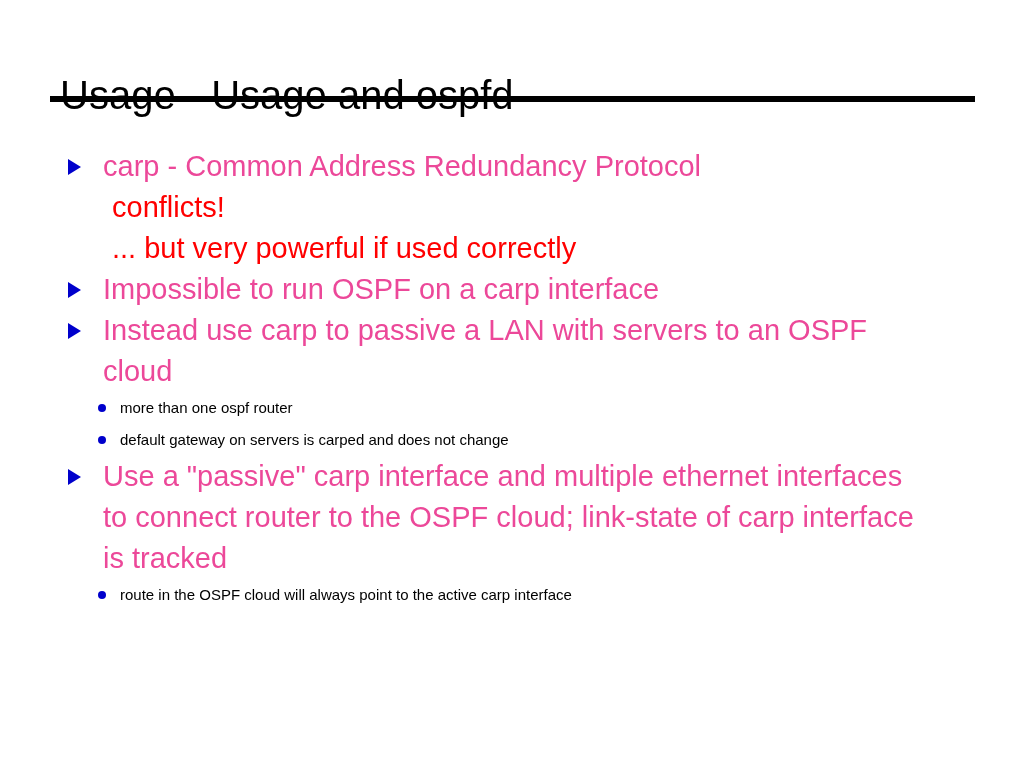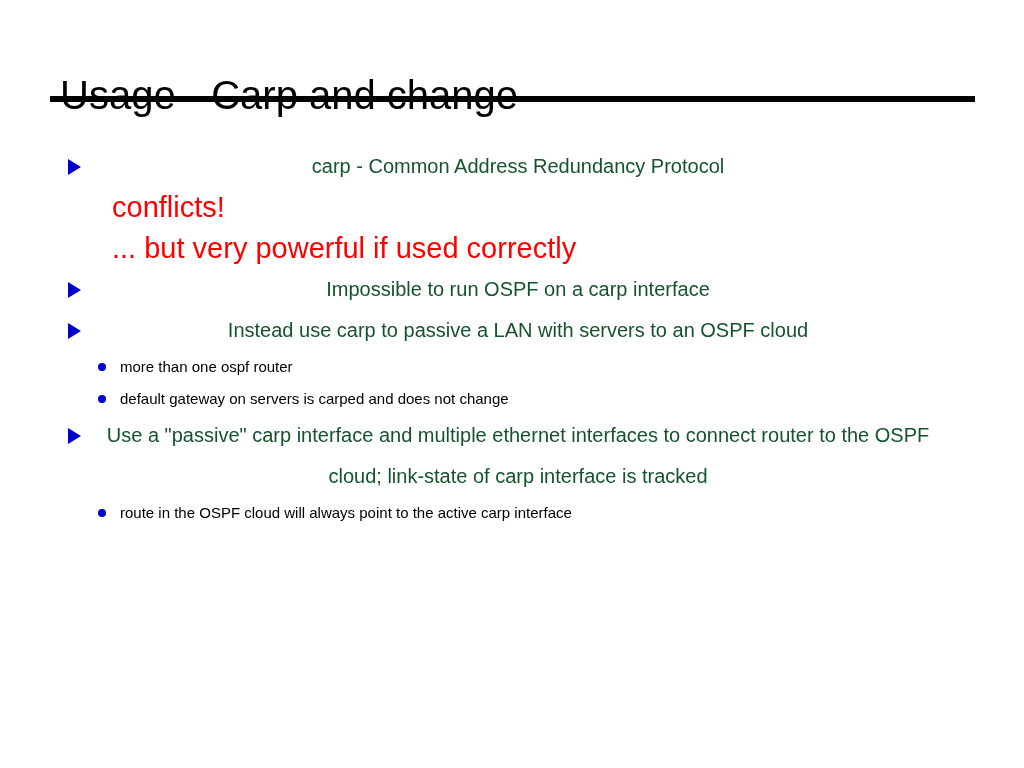--- a/index.html
+++ b/index.html
@@ -68,25 +68,24 @@
     display: block;
     width: 0;
     height: 0;
     margin-left: 2px;
     border-left: 13px solid #0000cc;
     border-top: 8px solid transparent;
     border-bottom: 8px solid transparent;
   }
   .l1-text {
     flex: 1 1 auto;
-    font-size: 20px;
+    font-size: 29px;
     line-height: 41px;
-    color: #14532d;
+    color: #ec4899;
     max-width: 830px;
-    text-align: center;
   }
 
   
   .freeline {
     margin-left: 46px;
     font-size: 29px;
     line-height: 41px;
     color: #ff0000;
   }
 
@@ -118,21 +117,21 @@
     font-size: 15px;
     line-height: 32px;
     color: #000000;
   }
 </style>
 </head>
 <body>
 
 <div class="slide">
 
-  <h1 class="slide-title">Usage - Carp and change</h1>
+  <h1 class="slide-title">Usage - Usage and ospfd</h1>
 
   <div class="title-rule"></div>
 
   <div class="body-area">
 
     <div class="l1">
       <span class="l1-marker">
           <span class="tri"></span>
         </span>
       <span class="l1-text">carp - Common Address Redundancy Protocol</span>

